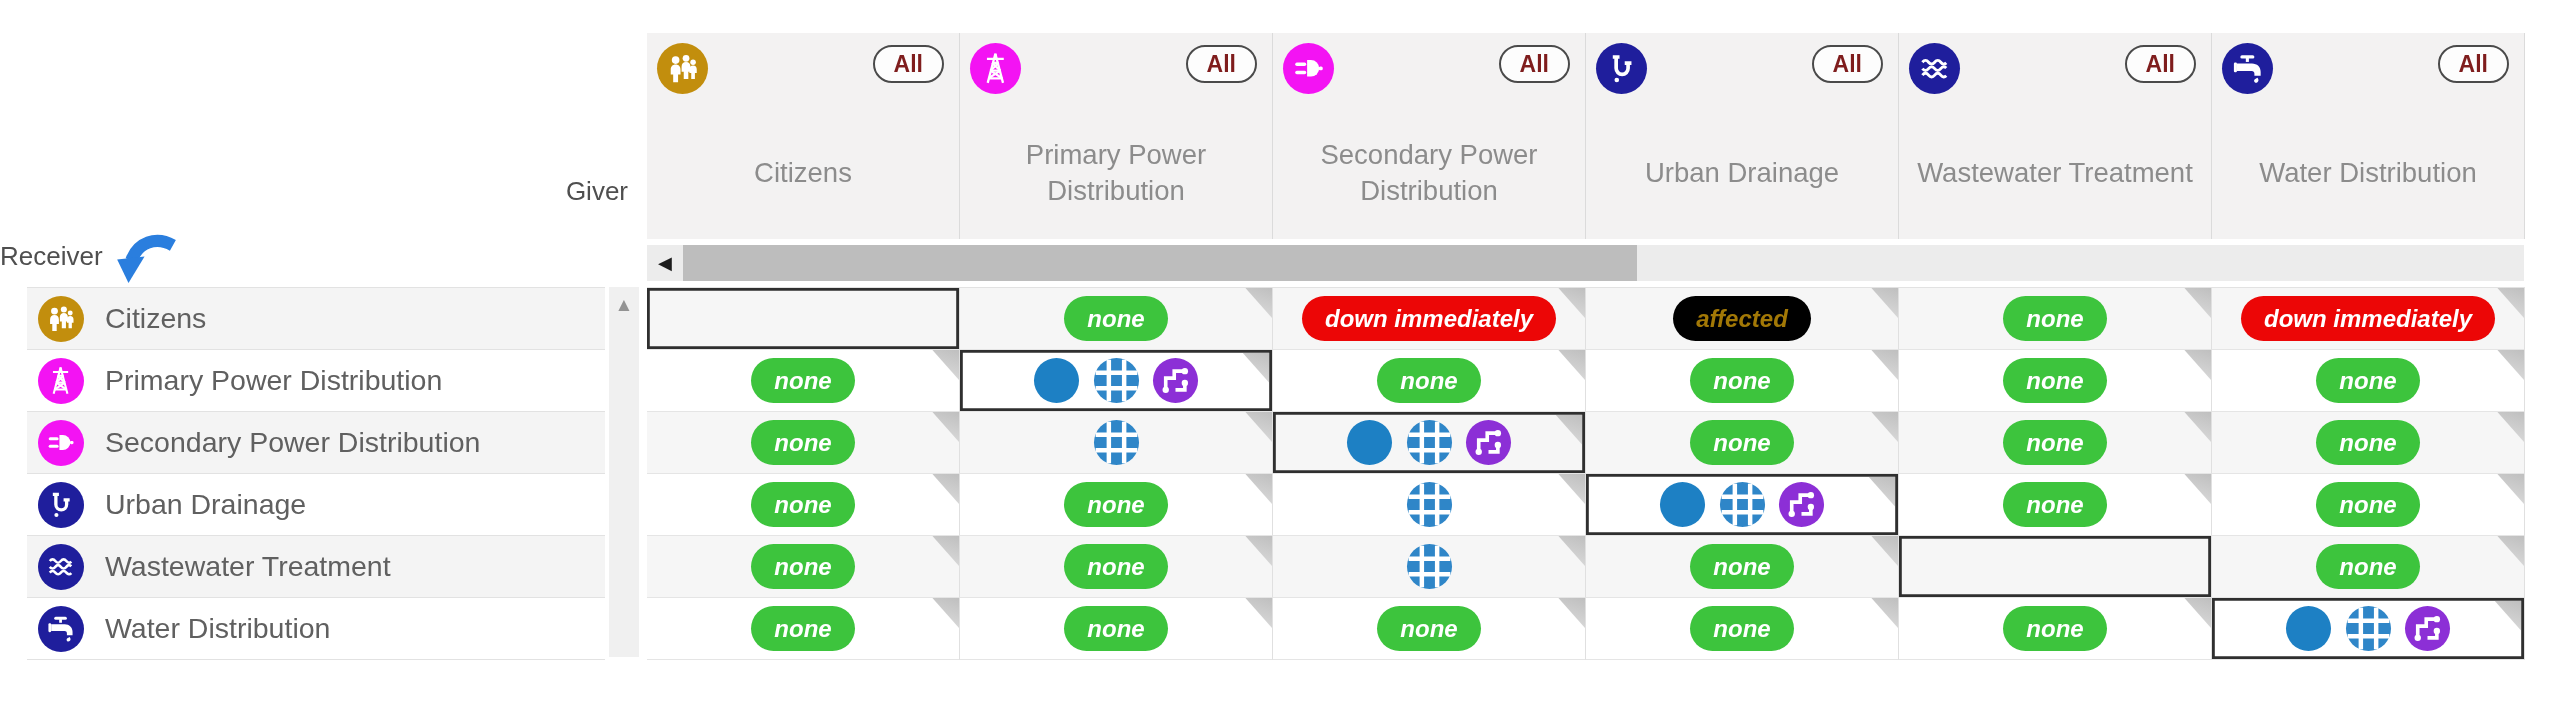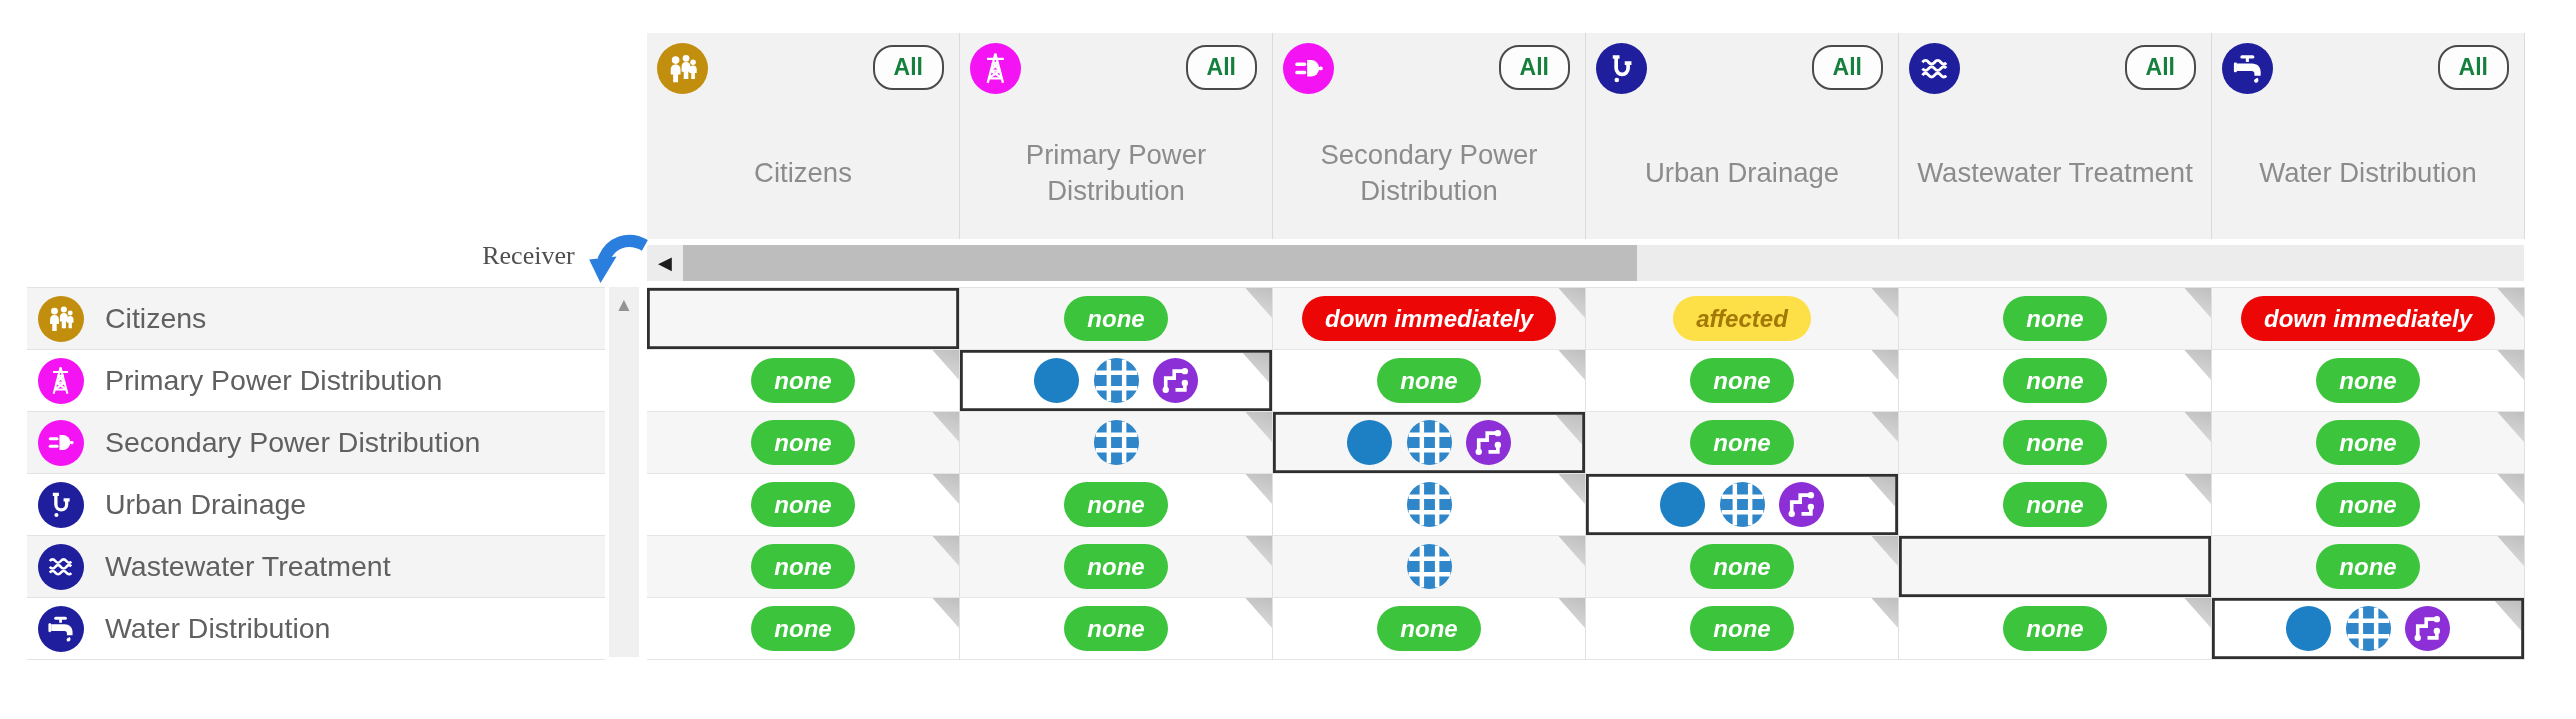--- a/index.html
+++ b/index.html
@@ -3,33 +3,33 @@
 <meta charset="utf-8">
 <style>
   html,body{margin:0;padding:0;background:#fff;}
   .canvas{position:relative;width:2576px;height:719px;background:#fff;overflow:hidden;
           font-family:"Liberation Sans",sans-serif;-webkit-font-smoothing:antialiased;}
 
   
   .giver-label{position:absolute;left:0;top:176px;width:628px;text-align:right;
                color:#4f4f4f;font-size:26px;}
   .receiver-wrap{position:absolute;left:0;top:233px;width:649px;display:flex;
-                 justify-content:flex-end;align-items:flex-start;gap:11.4px;font-family:Liberation Serif, serif;}
+                 align-items:flex-start;gap:11.4px;}
   .receiver-label{color:#4f4f4f;font-size:26px;margin-top:7.6px;}
   .arrow-svg{width:63px;height:51px;flex:none;}
 
   
   .col-headers{position:absolute;left:647px;top:33px;display:grid;
                grid-template-columns:repeat(6,313px);height:206px;}
   .col-header{position:relative;background:#f3f2f2;border-right:0.9px solid #dbdbdb;box-sizing:border-box;}
   .sys-icon{border-radius:50%;display:flex;align-items:center;justify-content:center;flex:none;}
   .sys-icon svg{width:72%;height:72%;}
   .col-header .sys-icon{position:absolute;left:9.5px;top:9.5px;width:51px;height:51px;}
-  .all-btn{position:absolute;right:15px;top:12.3px;height:45px;padding:16px 19px;
-           border:2.8px solid #4a4a4a;border-radius:20px;background:#fdfdfd;color:#15803d;
+  .all-btn{position:absolute;right:15px;top:12.3px;height:38px;padding:16px 19px;
+           border:2.8px solid #4a4a4a;border-radius:20px;background:#fdfdfd;color:#7f1d1d;
            font-size:23px;font-weight:700;display:flex;align-items:center;
            font-family:"Liberation Sans",sans-serif;cursor:pointer;}
   .col-label{position:absolute;left:5.7px;right:5.7px;top:87px;bottom:13.3px;display:flex;
              align-items:center;justify-content:center;text-align:center;
              color:#8c8c8c;font-size:27.5px;line-height:1.32;}
 
   
   .hbar{position:absolute;left:647px;top:245px;width:1877px;height:36px;background:#ececec;
         display:flex;align-items:stretch;}
   .hbar-arrow{width:36px;display:flex;align-items:center;justify-content:center;
@@ -62,20 +62,21 @@
         clip-path:polygon(0 0,100% 0,100% 100%);}
   .cell.selected .fold{top:2.8px;right:2.8px;}
   .badge{border-radius:26.6px;padding:8.5px 23px;font-size:24px;font-weight:700;white-space:nowrap;font-style:italic;}
   .cell-icon{width:51px;height:51px;display:block;flex:none;}
 </style>
 </head>
 <body>
 
 <div class="canvas">
 
+  <div class="giver-label">Giver</div>
 
   <div class="receiver-wrap">
     <span class="receiver-label">Receiver</span>
     <svg class="arrow-svg" viewBox="0 0 66 54">
       <path d="M62,13 C44,3 25,10 18,29" fill="none" stroke="#2a7ede" stroke-width="13"></path>
       <polygon points="3,28 32,25 15,53" fill="#2a7ede"></polygon>
     </svg>
   </div>
 
   <div class="col-headers">
@@ -261,21 +262,21 @@
       <div class="cell odd selected"></div>
       <div class="cell odd">
         <span class="badge" style="background:#3dc43d;color:#ffffff">none</span>
         <span class="fold"></span>
       </div>
       <div class="cell odd">
         <span class="badge" style="background:#ec0606;color:#ffffff">down immediately</span>
         <span class="fold"></span>
       </div>
       <div class="cell odd">
-        <span class="badge" style="background:#fde047;color:#a27806">affected</span>
+        <span class="badge" style="background:#000000;color:#a27806">affected</span>
         <span class="fold"></span>
       </div>
       <div class="cell odd">
         <span class="badge" style="background:#3dc43d;color:#ffffff">none</span>
         <span class="fold"></span>
       </div>
       <div class="cell odd">
         <span class="badge" style="background:#ec0606;color:#ffffff">down immediately</span>
         <span class="fold"></span>
       </div>

